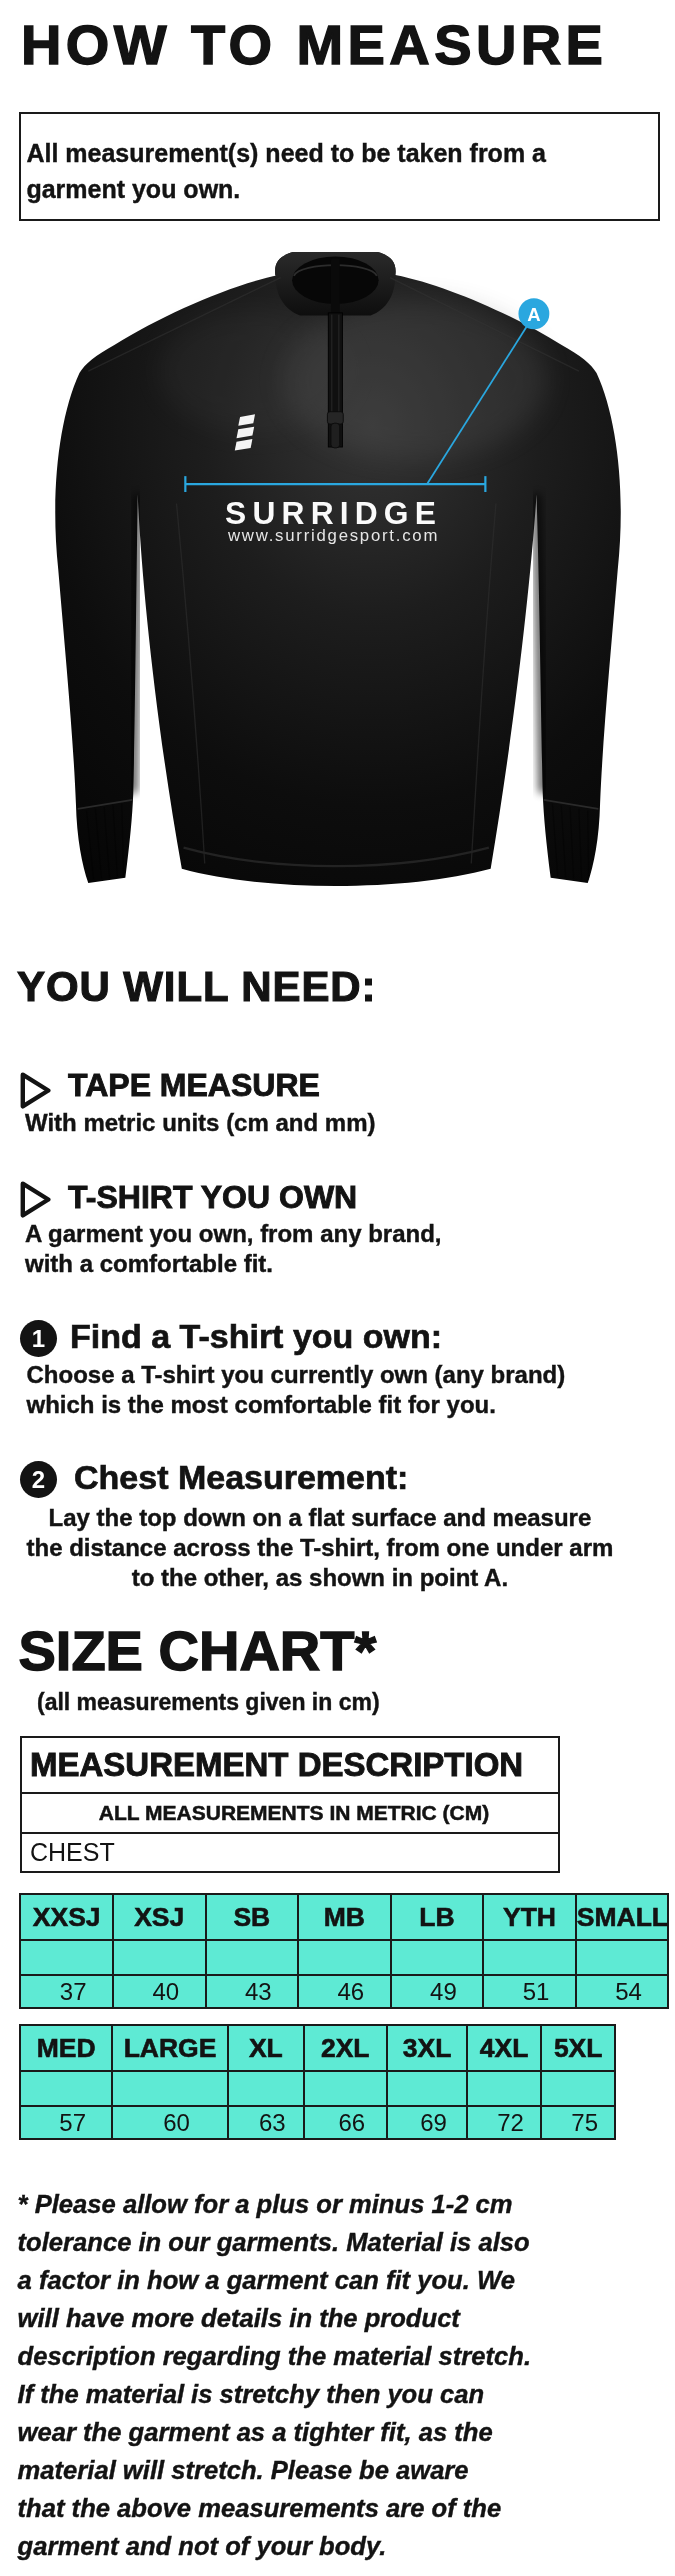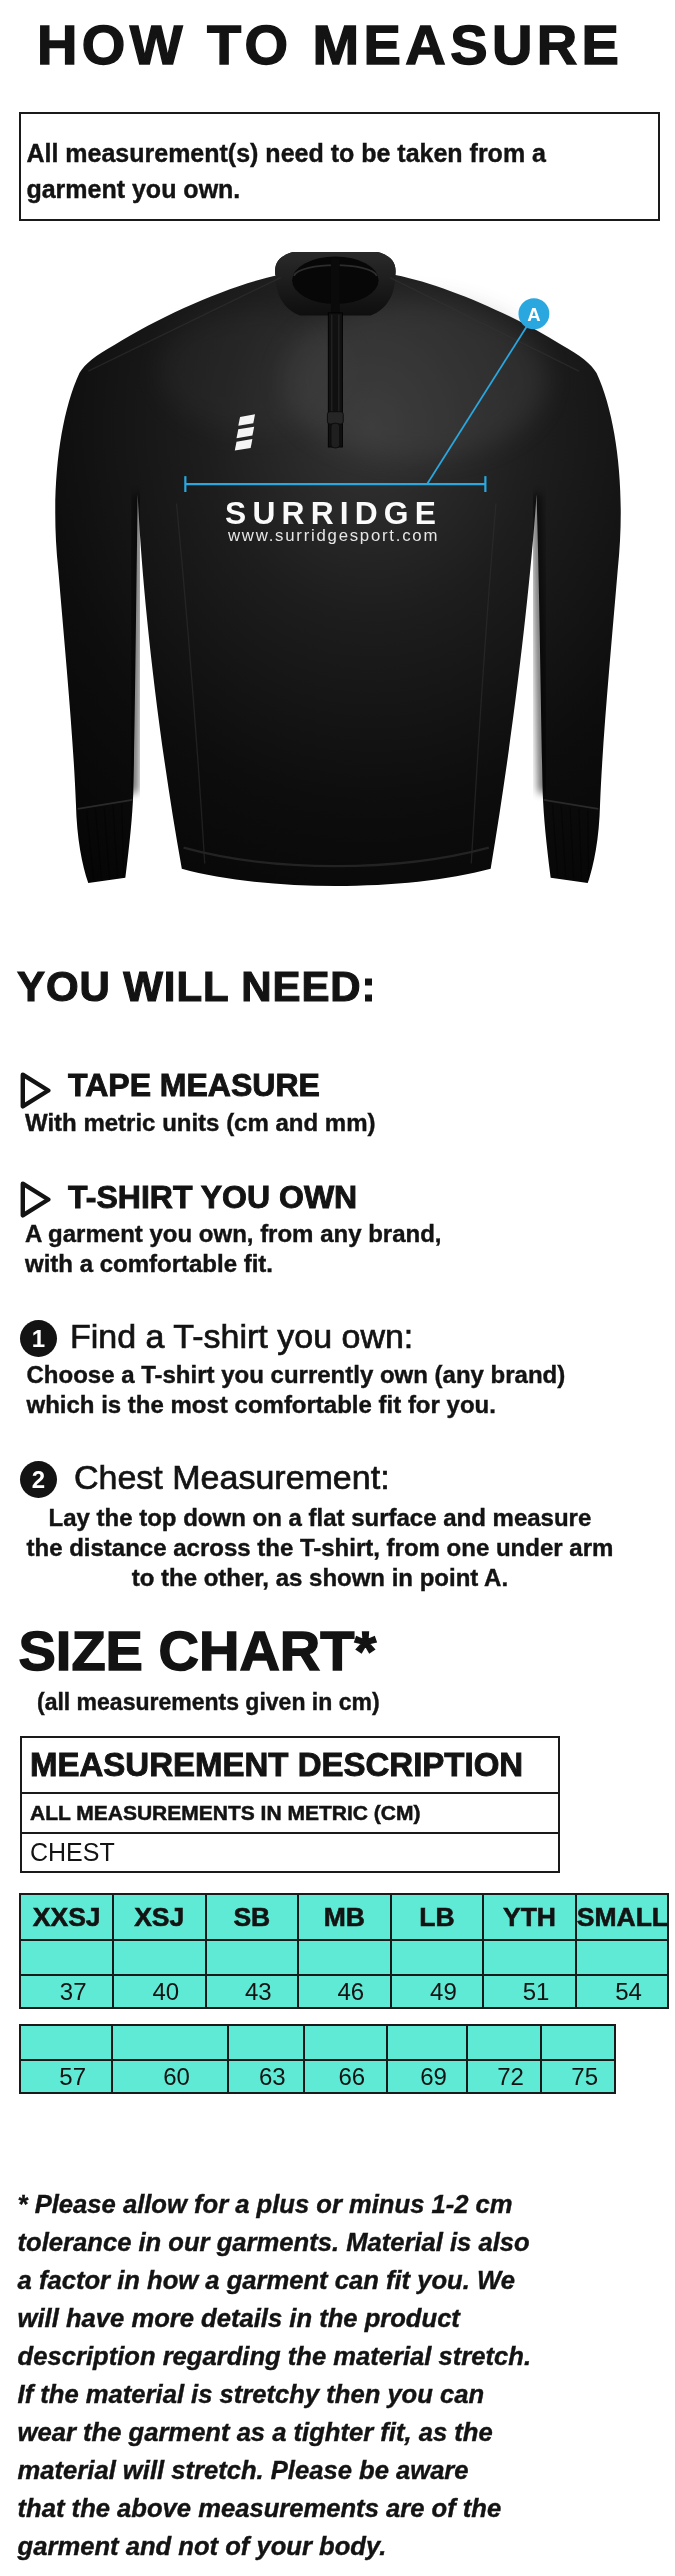--- a/index.html
+++ b/index.html
@@ -2,47 +2,47 @@
 <html style="font-size:14px"><head>
 <meta charset="utf-8">
 <style>
   * { margin:0; padding:0; box-sizing:border-box; }
   html,body { background:#fff; }
   body { font-family:"Liberation Sans","DejaVu Sans",sans-serif; color:#131313; }
   .page { position:relative; width:676px; height:2576px; background:#fff; overflow:hidden; }
   .abs { position:absolute; }
 
   .h-main { font-size:56px; font-weight:bold; letter-spacing:4.4px; color:#131313;
-            -webkit-text-stroke:1.4px #131313; white-space:nowrap;margin-left:16px; }
+            -webkit-text-stroke:1.4px #131313; white-space:nowrap; }
   .h-size { font-size:56px; font-weight:bold; letter-spacing:0px; color:#131313;
             -webkit-text-stroke:1.4px #131313; white-space:nowrap; }
   .h-section { font-size:42px; font-weight:bold; letter-spacing:0.9px; color:#131313;
             -webkit-text-stroke:1.1px #131313; white-space:nowrap; }
   .h-item { font-size:32px; font-weight:bold; color:#131313;
             -webkit-text-stroke:0.9px #131313; white-space:nowrap; }
-  .h-step { font-size:34px; font-weight:normal; color:#131313;
+  .h-step { font-size:34px; font-weight:bold; color:#131313;
             -webkit-text-stroke:0.7px #131313; white-space:nowrap; }
   .body-txt { font-size:24px; font-weight:bold; line-height:30px; color:#131313;
             white-space:pre-line; -webkit-text-stroke:0.4px #131313; }
   .sub-note { font-size:23px; font-weight:bold; color:#131313; white-space:nowrap;
             -webkit-text-stroke:0.4px #131313; }
 
   .notice-box { border:2.6px solid #1a1a1a; background:#fff; }
   .notice-box .body-txt { padding:21px 5px; font-size:25px; line-height:36px; }
 
   .tri-icon { display:block; }
   .step-badge { width:37px; height:37px; border-radius:50%; background:#131313; color:#fff;
                 display:flex; align-items:center; justify-content:center;
                 font-size:24px; font-weight:bold; }
 
   table { border-collapse:collapse; table-layout:fixed; }
   .desc-table { width:540px;padding-left:28px; }
   .desc-table td { border:2.6px solid #1a1a1a; background:#fff; padding-left:8px; vertical-align:middle; }
   .desc-r1 { height:56px; font-size:33px; font-weight:bold; -webkit-text-stroke:0.9px #131313; }
-  .desc-r2 { height:40px; font-size:21px; font-weight:bold; -webkit-text-stroke:0.5px #131313; }
+  .desc-r2 { height:40px; font-size:21px; font-weight:bold;text-align:center; -webkit-text-stroke:0.5px #131313; }
   .desc-r3 { height:39px; font-size:25px; font-weight:normal; }
 
   .size-table { }
   .size-table td { border:2.2px solid #1a1a1a; background:#5eead4; text-align:center; vertical-align:middle; }
   .size-table .hdr td { height:46px; font-size:26.5px; font-weight:bold; -webkit-text-stroke:0.6px #131313; }
   .size-table .gap td { height:35px; }
   .size-table .val td { height:33px; font-size:24px; font-weight:normal;padding-left:13px; }
   .size-table { border:2.6px solid #1a1a1a; }
 
   .footnote { font-size:25.6px; font-weight:bold; font-style:italic; line-height:38px;
@@ -241,20 +241,29 @@
     <colgroup>
       <col style="width:15.4%">
         <col style="width:19.5%">
         <col style="width:12.7%">
         <col style="width:14%">
       <col style="width:13.5%">
         <col style="width:12.4%">
         <col style="width:12.5%">
     </colgroup>
     <tbody>
+        <tr class="hdr">
+      <td>MED</td>
+      <td>LARGE</td>
+      <td>XL</td>
+      <td>2XL</td>
+      <td>3XL</td>
+      <td>4XL</td>
+      <td>5XL</td>
+    </tr>
     <tr class="gap">
       <td></td>
           <td></td>
           <td></td>
           <td></td>
           <td></td>
           <td></td>
           <td></td>
     </tr>
     <tr class="val">

